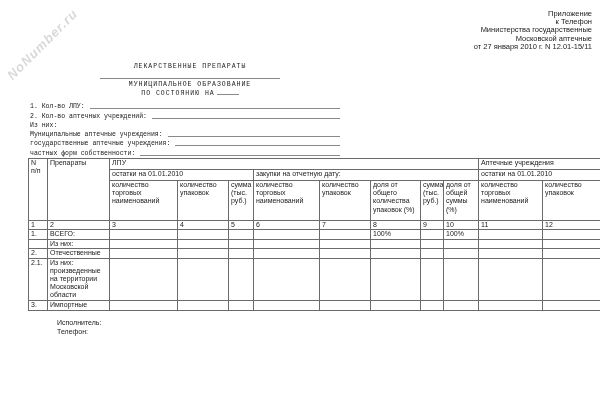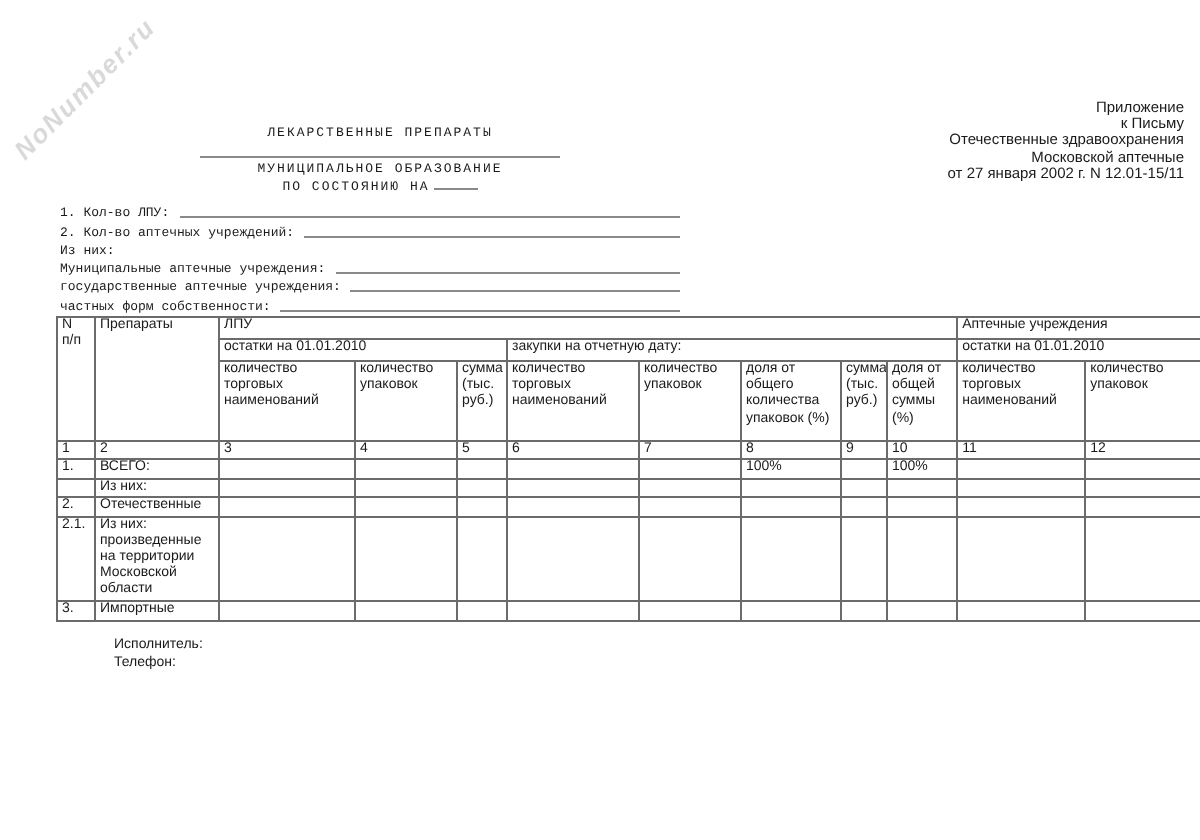--- a/index.html
+++ b/index.html
@@ -7,21 +7,21 @@
         font-family:"Liberation Sans",sans-serif;color:#1a1a1a;}
 
   
   .watermark{position:absolute;left:4px;top:72px;width:120px;
              transform:rotate(-45deg);transform-origin:0 0;
              font-family:"Liberation Sans",sans-serif;font-weight:bold;font-style:italic;
              font-size:13px;color:#d9d9d9;letter-spacing:1px;white-space:nowrap;}
 
   
   .letterhead{position:absolute;right:8px;top:10px;text-align:right;
-              font-size:7.5px;line-height:8.2px;margin-top:40px;}
+              font-size:7.5px;line-height:8.2px;}
 
   
   .title-block{position:absolute;left:100px;top:63px;width:180px;text-align:center;
                font-family:"Liberation Mono",monospace;font-size:6.5px;line-height:8px;
                letter-spacing:1px;}
   .title-line1{margin-bottom:4px;}
   .name-blank{border-bottom:1px solid #8a8a8a;height:3px;margin:0 0 2px 0;}
   .short-blank{display:inline-block;width:22px;border-bottom:1px solid #8a8a8a;height:5px;margin-left:2px;}
 
   
@@ -47,24 +47,24 @@
 </style>
 </head>
 <body>
 
 <div id="page">
 
   <div class="watermark">NoNumber.ru</div>
 
   <div class="letterhead">
     <div>Приложение</div>
-    <div>к Письму</div>
-    <div>Отечественные здравоохранения</div>
+    <div>к Телефон</div>
+    <div>Министерства государственные</div>
     <div>Московской аптечные</div>
-    <div>от 27 января 2002 г. N 12.01-15/11</div>
+    <div>от 27 января 2010 г. N 12.01-15/11</div>
   </div>
 
   <div class="title-block">
     <div class="title-line1">ЛЕКАРСТВЕННЫЕ ПРЕПАРАТЫ</div>
     <div class="name-blank"></div>
     <div>МУНИЦИПАЛЬНОЕ ОБРАЗОВАНИЕ</div>
     <div><span>ПО СОСТОЯНИЮ НА</span><span class="short-blank"></span></div>
   </div>
 
   <div class="form-list">

